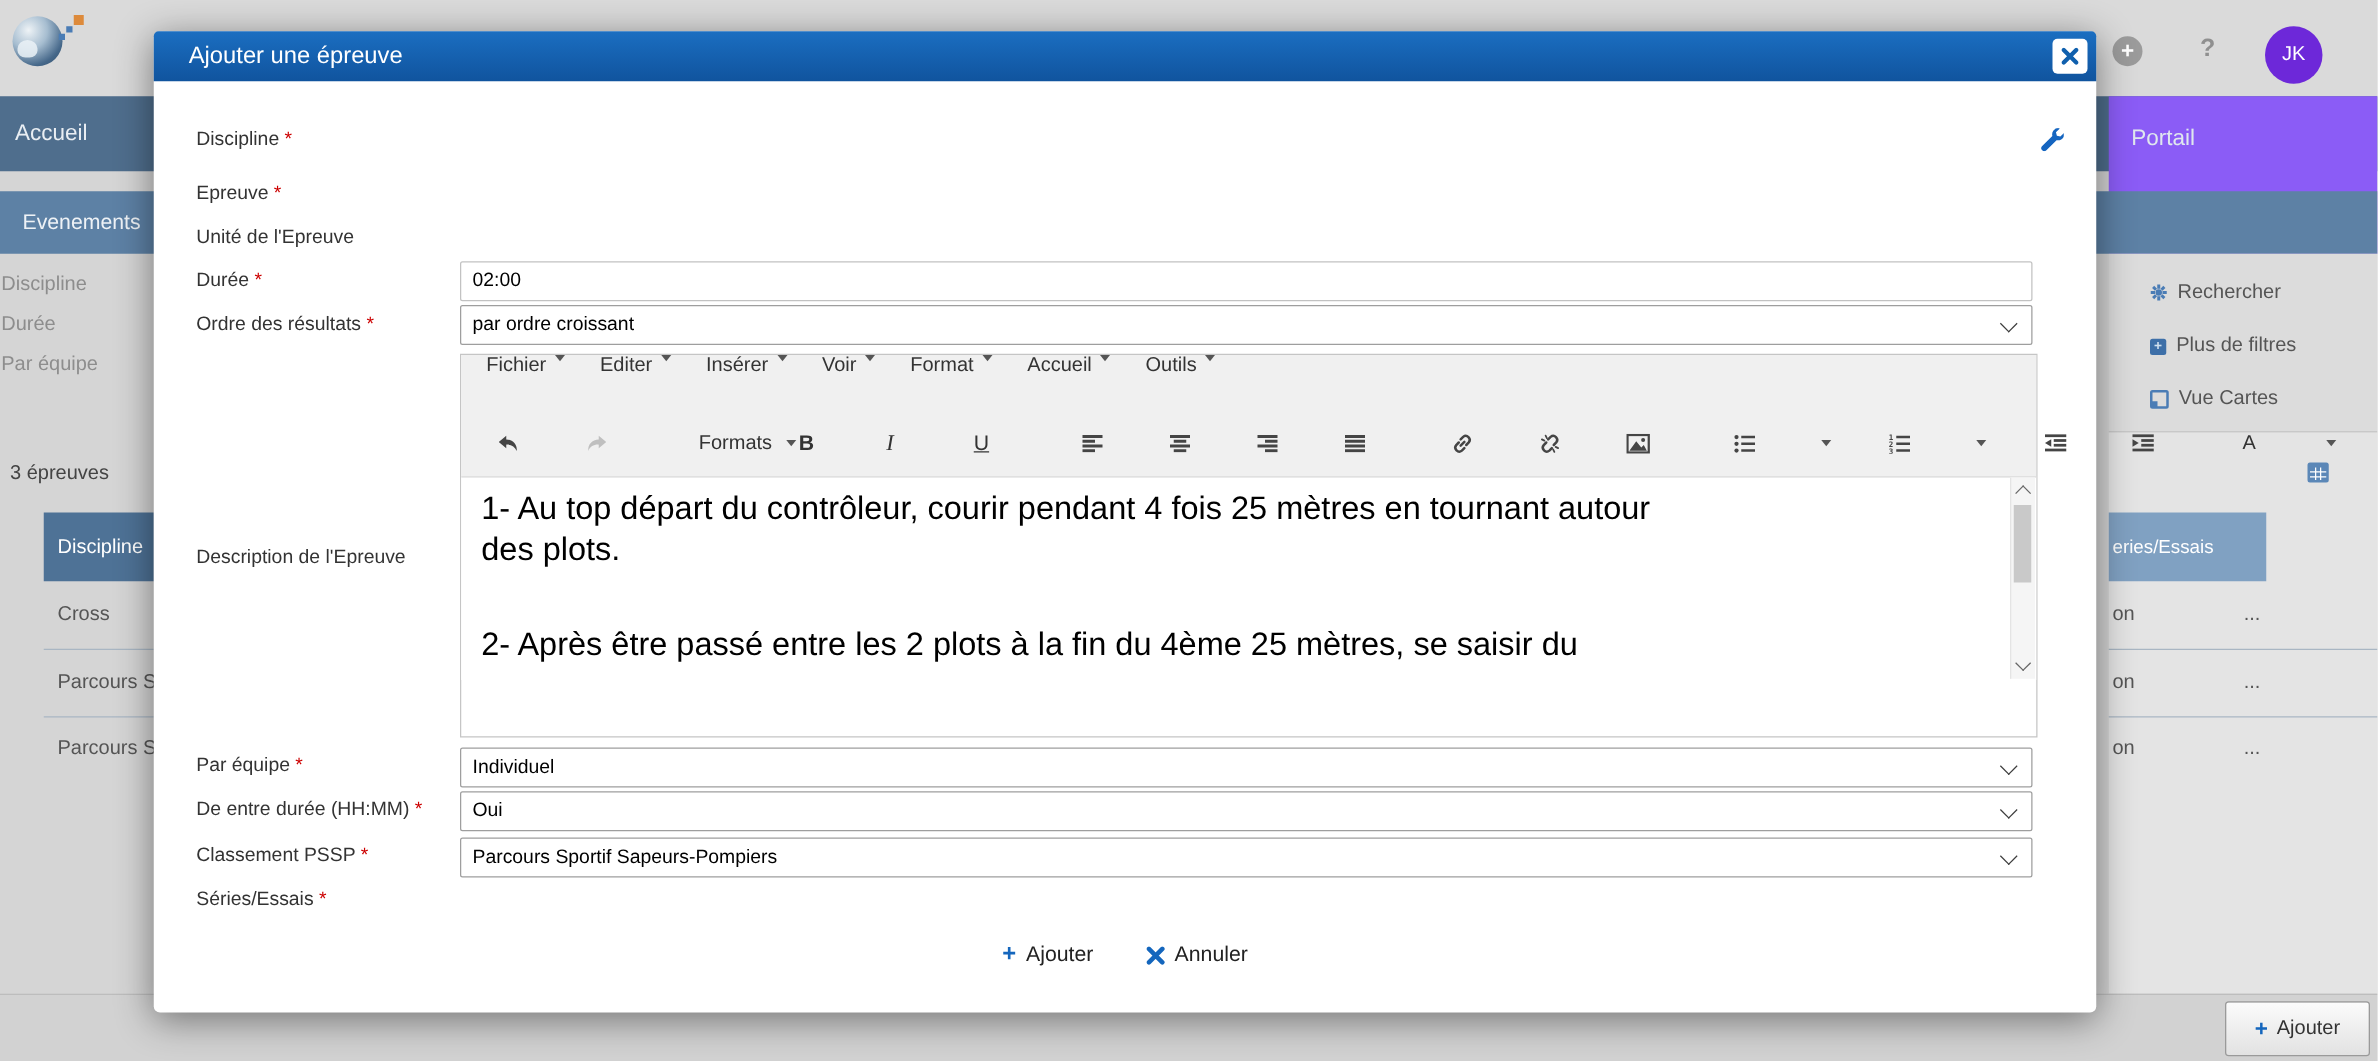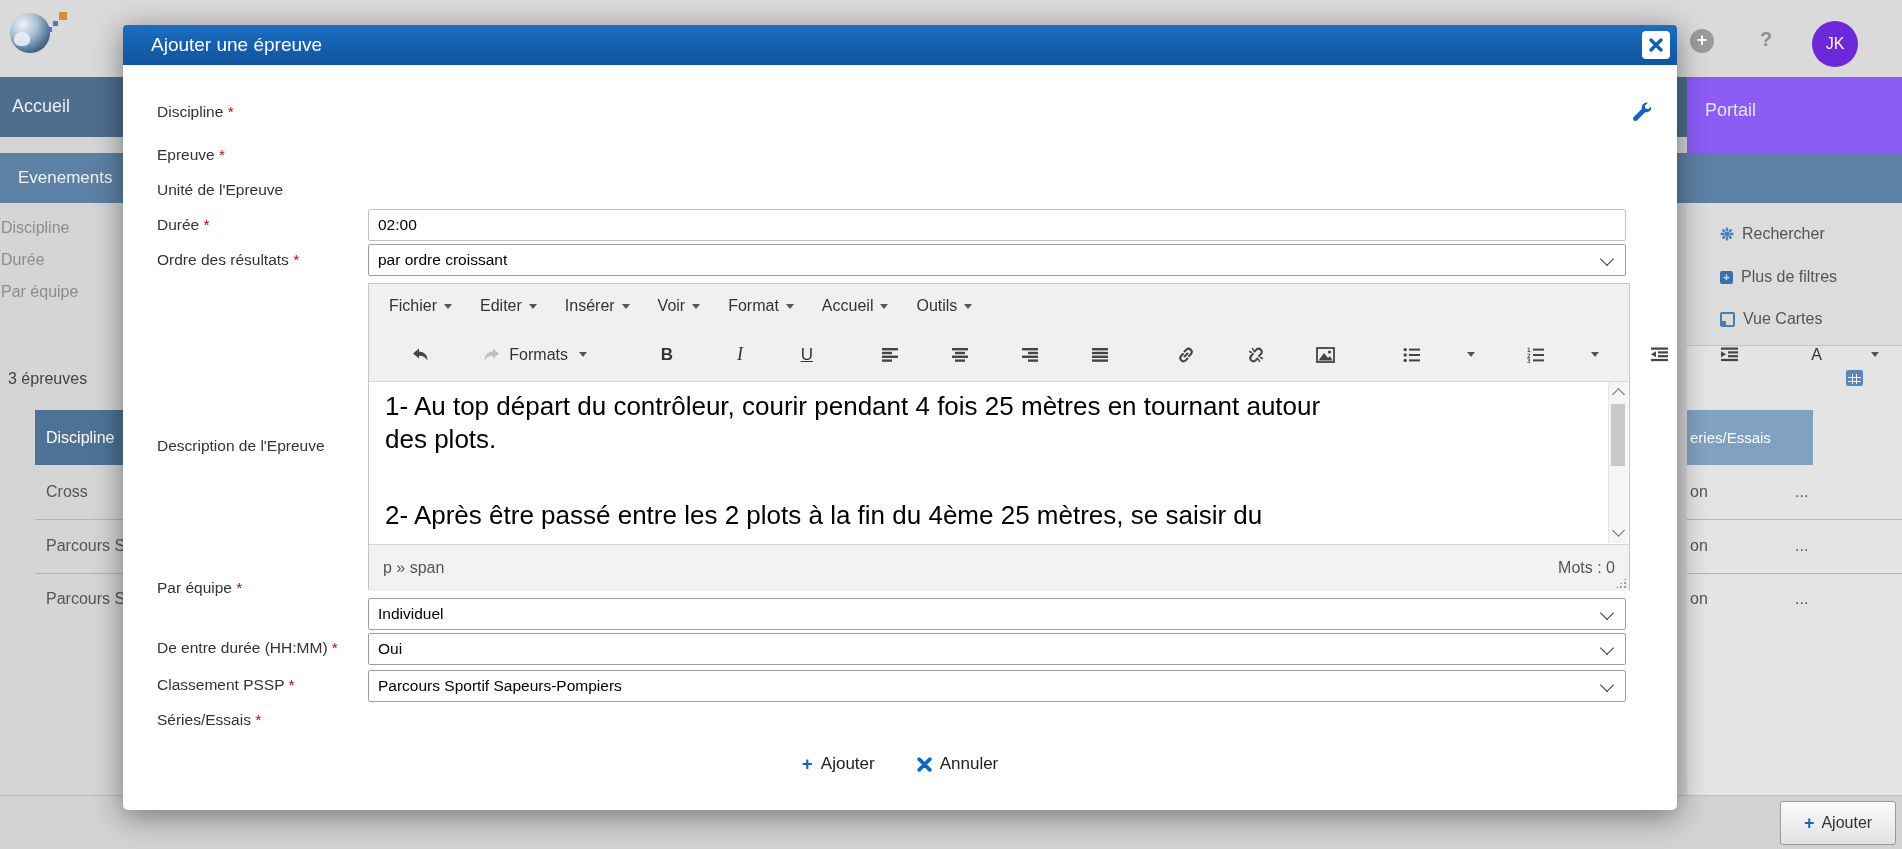--- a/index.html
+++ b/index.html
@@ -83,27 +83,27 @@
   .txt{position:absolute;left:245px;width:1258px;height:32px;border:1px solid #c2c2c2;
        border-radius:2px;box-sizing:border-box;font-size:15.5px;color:#000;padding:0 9px;
        font-family:"Liberation Sans",sans-serif;outline:none;background:#fff}
   .wrench{position:absolute;left:1508px;top:76px;width:20px;height:20px;cursor:pointer}
 
   
   .editor{position:absolute;left:245px;top:258px;width:1262px;height:307px;
           border:1px solid #c5c5c5;box-sizing:border-box;background:#fff}
   .menubar{position:absolute;left:0;top:0;width:100%;height:44px;background:#f0f0f0;
            display:flex;align-items:center;padding-left:6px;box-sizing:border-box}
-  .mitem{display:flex;align-items:center;gap:7px;padding:0 14px;height:100%;
+  .mitem{display:flex;gap:7px;padding:0 14px;height:100%;
          font-size:16px;color:#333;cursor:pointer}
   .caret{width:0;height:0;border-left:4px solid transparent;border-right:4px solid transparent;
          border-top:5px solid #555}
   .toolbar{position:absolute;left:0;top:44px;width:100%;height:53px;background:#f0f0f0;
            display:flex;align-items:center;padding-left:10px;box-sizing:border-box}
-  .tbtn{height:34px;min-width:34px;display:flex;align-items:center;justify-content:flex-end;
+  .tbtn{height:34px;min-width:34px;display:flex;align-items:center;justify-content:flex-start;
         gap:5px;cursor:pointer;margin:0 18px;border-radius:3px}
   .tbtn svg{display:block}
   .tsep{width:1px;height:28px;background:#d8d8d8;margin:0 8px}
   .fmt{font-size:16px;color:#333;padding:0 6px}
   .glyB{font-weight:bold;font-size:17px;color:#333}
   .glyI{font-style:italic;font-family:"Liberation Serif",serif;font-size:18px;color:#333}
   .glyU{text-decoration:underline;font-size:17px;color:#333}
   .glyCode{font-size:16px;color:#333;letter-spacing:-1px;font-weight:bold}
   .colA{position:relative;font-size:16px;color:#333;line-height:14px;padding:0 3px}
   .colA.hl{background:#c9c9c9;padding:1px 4px}
@@ -459,28 +459,23 @@
       <div class="para para2">
         <span>2- Après être passé entre les 2 plots à la fin du 4ème 25 mètres, se saisir du</span>
       </div>
     </div>
     <div class="vscroll">
       <span class="sarrow up"></span>
       <span class="sthumb"></span>
       <span class="sarrow down"></span>
     </div>
 
-    <div class="statusbar">
-      <span>p » span</span>
-      <span>Mots : 0</span>
-      <span class="grip"></span>
-    </div>
-  </div>
-
-  <div class="flabel" style="top:554px">
+  </div>
+
+  <div class="flabel" style="top:579px">
     <span>Par équipe</span> <span class="req">*</span>
   </div>
   <div class="sel" style="top:573px">
     <span>Individuel</span>
     <span class="chev"></span>
   </div>
 
   <div class="flabel" style="top:614px">
     <span>De entre durée (HH:MM)</span> <span class="req">*</span>
   </div>

